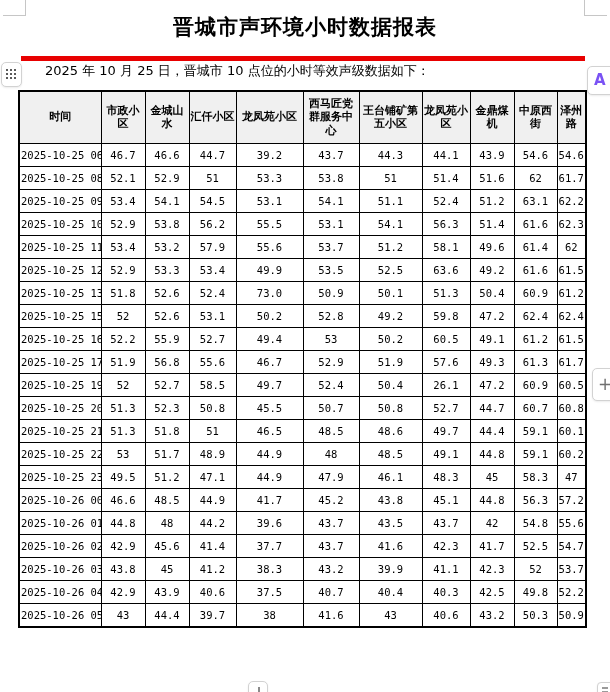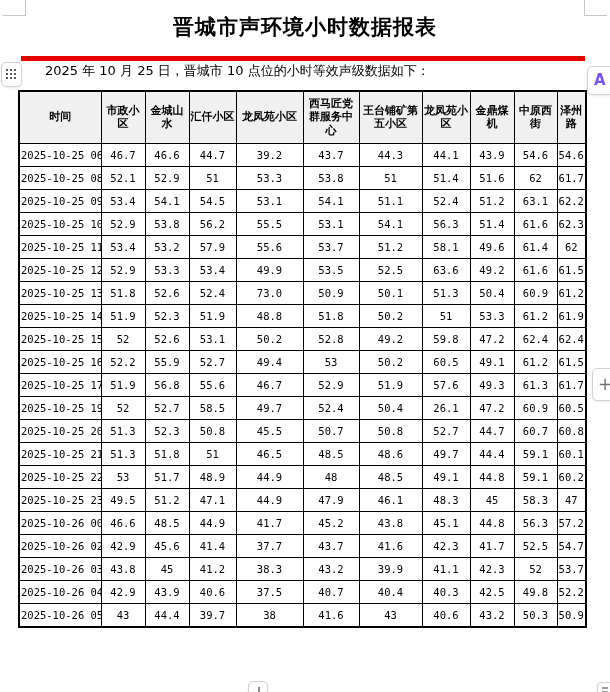--- a/index.html
+++ b/index.html
@@ -212,33 +212,20 @@
         <td>52.4</td>
         <td>73.0</td>
         <td>50.9</td>
         <td>50.1</td>
         <td>51.3</td>
         <td>50.4</td>
         <td>60.9</td>
         <td>61.2</td>
       </tr>
       <tr>
-        <td>2025-10-25 14</td>
-        <td>51.9</td>
-        <td>52.3</td>
-        <td>51.9</td>
-        <td>48.8</td>
-        <td>51.8</td>
-        <td>50.2</td>
-        <td>51</td>
-        <td>53.3</td>
-        <td>61.2</td>
-        <td>61.9</td>
-      </tr>
-      <tr>
         <td>2025-10-25 15</td>
         <td>52</td>
         <td>52.6</td>
         <td>53.1</td>
         <td>50.2</td>
         <td>52.8</td>
         <td>49.2</td>
         <td>59.8</td>
         <td>47.2</td>
         <td>62.4</td>
@@ -342,20 +329,33 @@
         <td>44.9</td>
         <td>41.7</td>
         <td>45.2</td>
         <td>43.8</td>
         <td>45.1</td>
         <td>44.8</td>
         <td>56.3</td>
         <td>57.2</td>
       </tr>
       <tr>
+        <td>2025-10-26 01</td>
+        <td>44.8</td>
+        <td>48</td>
+        <td>44.2</td>
+        <td>39.6</td>
+        <td>43.7</td>
+        <td>43.5</td>
+        <td>43.7</td>
+        <td>42</td>
+        <td>54.8</td>
+        <td>55.6</td>
+      </tr>
+      <tr>
         <td>2025-10-26 02</td>
         <td>42.9</td>
         <td>45.6</td>
         <td>41.4</td>
         <td>37.7</td>
         <td>43.7</td>
         <td>41.6</td>
         <td>42.3</td>
         <td>41.7</td>
         <td>52.5</td>

